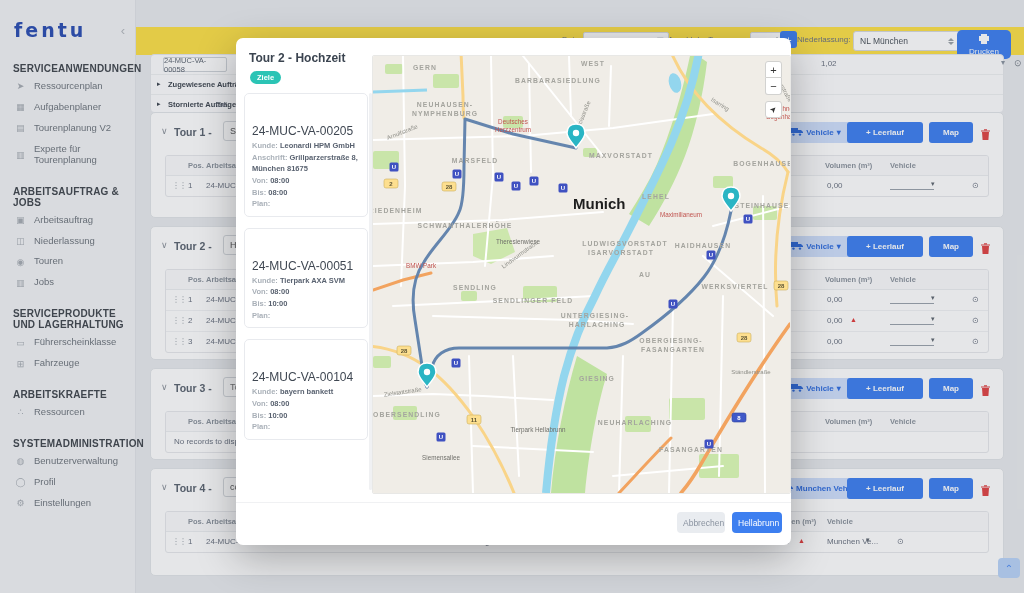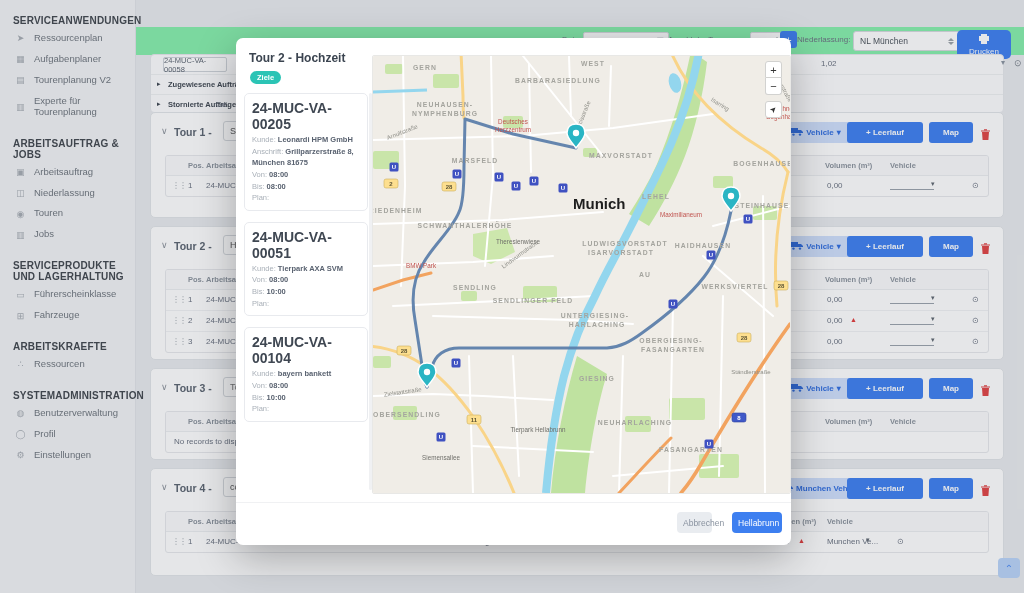--- a/index.html
+++ b/index.html
@@ -14,21 +14,21 @@
   .sb-title{font-size:10px;font-weight:bold;color:#41474e;padding:0 8px 2px 13px;letter-spacing:.2px;}
   .sb-item{display:flex;align-items:center;gap:8px;padding:5px 4px 5px 15px;color:#6e757d;font-size:9.5px;cursor:pointer;line-height:1.15;}
   .sb-icon{width:11px;min-width:11px;color:#a6acb3;font-size:9px;text-align:center;}
   
   #main{position:absolute;left:135px;top:0;right:0;bottom:0;z-index:1;}
   #topbar{position:absolute;left:0;right:0;top:0;height:27px;background:#fff;}
   .top-right{position:absolute;right:8px;top:0;height:27px;display:flex;align-items:center;gap:7px;}
   .greet{font-size:8.5px;color:#9aa1a8;}
   .uname{font-size:8.5px;color:#4c545c;font-weight:bold;}
   .avatar{width:23px;height:19px;background:#bfe9df;color:#1fa08e;font-size:8px;font-weight:bold;border-radius:4px;display:flex;align-items:center;justify-content:center;cursor:pointer;}
-  #toolbar{position:absolute;left:0;right:0;top:27px;height:28px;background:#86efac;}
+  #toolbar{position:absolute;left:0;right:0;top:27px;height:28px;background:#fde047;}
   .tb-label{position:absolute;top:8px;font-size:8px;color:#6b7280;}
   .date-box{position:absolute;left:448px;top:5px;width:76px;height:15px;border:1px solid #d6dade;border-radius:2px;background:#fff;font-size:8px;color:#4a525a;display:flex;align-items:center;padding:0 4px;}
   .date-box .cal{margin-left:auto;color:#9aa1a8;font-size:8px;}
   .stepper{position:absolute;left:615px;top:5px;width:26px;height:15px;border:1px solid #d6dade;border-radius:2px;background:#fff;font-size:8px;color:#4a525a;display:flex;align-items:center;padding:0 3px;}
   .stepper .arrows{margin-left:auto;display:flex;flex-direction:column;gap:1px;}
   .tri-up{width:0;height:0;border-left:3px solid transparent;border-right:3px solid transparent;border-bottom:3px solid #9aa1a8;}
   .tri-dn{width:0;height:0;border-left:3px solid transparent;border-right:3px solid transparent;border-top:3px solid #9aa1a8;}
   .mini-btn{position:absolute;left:645px;top:4px;width:17px;height:17px;background:#3d7ff0;color:#fff;border-radius:3px;font-size:11px;display:flex;align-items:center;justify-content:center;cursor:pointer;}
   .nl-select{position:absolute;left:718px;top:4px;width:94px;height:18px;border:1px solid #d6dade;border-radius:3px;background:#fff;font-size:8.5px;color:#4a525a;display:flex;align-items:center;padding:0 6px;cursor:pointer;}
   .nl-select .arrows{margin-left:auto;display:flex;flex-direction:column;gap:1px;}
@@ -70,50 +70,54 @@
   .sel-crt{position:absolute;font-size:7px;color:#5f6670;top:4px;}
   .empty-row{position:relative;height:20px;}
   
   #overlay{position:absolute;inset:0;background:rgba(55,65,78,.13);z-index:4;}
   #modal{position:absolute;left:236px;top:38px;width:555px;height:507px;background:#fff;border-radius:7px;
          box-shadow:0 12px 40px rgba(0,0,0,.28);z-index:5;}
   .m-title{position:absolute;left:13px;top:13px;font-size:12px;font-weight:bold;color:#3b4450;}
   .m-badge{position:absolute;left:14px;top:33px;background:#2bc4b5;color:#fff;font-size:7.5px;font-weight:bold;padding:2px 7px;border-radius:7px;}
   #order-list{position:absolute;left:8px;top:55px;width:124px;bottom:18px;display:flex;flex-direction:column;gap:11px;overflow:hidden;}
   .order-card{border:1px solid #e8eaee;border-radius:5px;padding:6px 7px;background:#fff;}
-  .card-ref{font-size:14px;font-weight:bold;color:#3f4752;margin-bottom:2px;}
+  .card-ref{font-size:12px;font-weight:normal;color:#3f4752;margin-bottom:2px;margin-top:24px;}
   .card-line{font-size:7.5px;line-height:1.55;}
-  .card-line .lbl{color:#a9b0b8;}
+  .card-line .lbl{color:#a9b0b8;font-weight:bold;}
   .card-line .val{color:#596270;font-weight:bold;}
   .col-track{position:absolute;left:133px;top:55px;bottom:55px;width:3px;background:#f0f1f3;border-radius:2px;}
   #map-wrap{position:absolute;left:136px;top:17px;width:417px;height:437px;border:1px solid #e8e8e6;border-radius:2px;overflow:hidden;}
   .map-zoom{position:absolute;left:529px;top:23px;width:17px;z-index:6;}
   .zbtn{width:17px;height:17px;background:#fff;border:1px solid #d2d2d0;color:#333;font-size:11px;display:flex;align-items:center;justify-content:center;cursor:pointer;box-sizing:border-box;}
   .zbtn.zi{border-radius:3px 3px 0 0;}
   .zbtn.zo{border-radius:0 0 3px 3px;border-top:none;}
   .zbtn.loc{margin-top:6px;border-radius:3px;font-size:8px;}
   .loc span{display:inline-block;transform:rotate(-45deg);}
   .m-footer{position:absolute;left:0;right:0;bottom:0;height:42px;border-top:1px solid #f0f1f3;}
-  .btn-cancel{position:absolute;left:441px;top:9px;width:35px;height:21px;background:#e9ecf0;color:#8a93a0;border:none;border-radius:4px;font-size:8.5px;cursor:pointer;font-family:"Liberation Sans",sans-serif;}
+  .btn-cancel{position:absolute;left:441px;top:9px;width:48px;height:21px;background:#e9ecf0;color:#8a93a0;border:none;border-radius:4px;font-size:8.5px;cursor:pointer;font-family:"Liberation Sans",sans-serif;}
   .btn-save{position:absolute;left:496px;top:9px;width:50px;height:21px;background:#3d7ff0;color:#fff;border:none;border-radius:4px;font-size:8.5px;cursor:pointer;font-family:"Liberation Sans",sans-serif;}
   
   .m-district{font-size:6.8px;fill:#a4a49e;letter-spacing:1.1px;font-weight:bold;text-anchor:middle;}
   .m-poi{font-size:6.3px;fill:#c0544f;text-anchor:middle;}
   .m-poi.dark{fill:#6f6f6a;}
   .m-street{font-size:6px;fill:#8f8f89;text-anchor:middle;}
   .m-city{font-size:15px;fill:#1e1e1e;font-weight:bold;}
   .m-shield{font-size:6px;font-weight:bold;text-anchor:middle;}
   .scroll-top{position:absolute;left:998px;top:558px;width:22px;height:20px;background:#b9d4f8;border-radius:4px;color:#4d8bf5;font-size:10px;display:flex;align-items:center;justify-content:center;z-index:2;cursor:pointer;}
 </style>
 </head>
 <body>
 
 <div id="app">
 
   <aside id="sidebar">
+    <div class="logo-row">
+      <span class="logo">fentu</span>
+      <span class="collapse">‹</span>
+    </div>
     <div id="sidebar-sections">
         <div class="sb-section">
           <div class="sb-title">SERVICEANWENDUNGEN</div>
           <div class="sb-item">
             <span class="sb-icon">➤</span>
             <span class="sb-label">Ressourcenplan</span>
           </div>
           <div class="sb-item">
             <span class="sb-icon">▦</span>
             <span class="sb-label">Aufgabenplaner</span>

